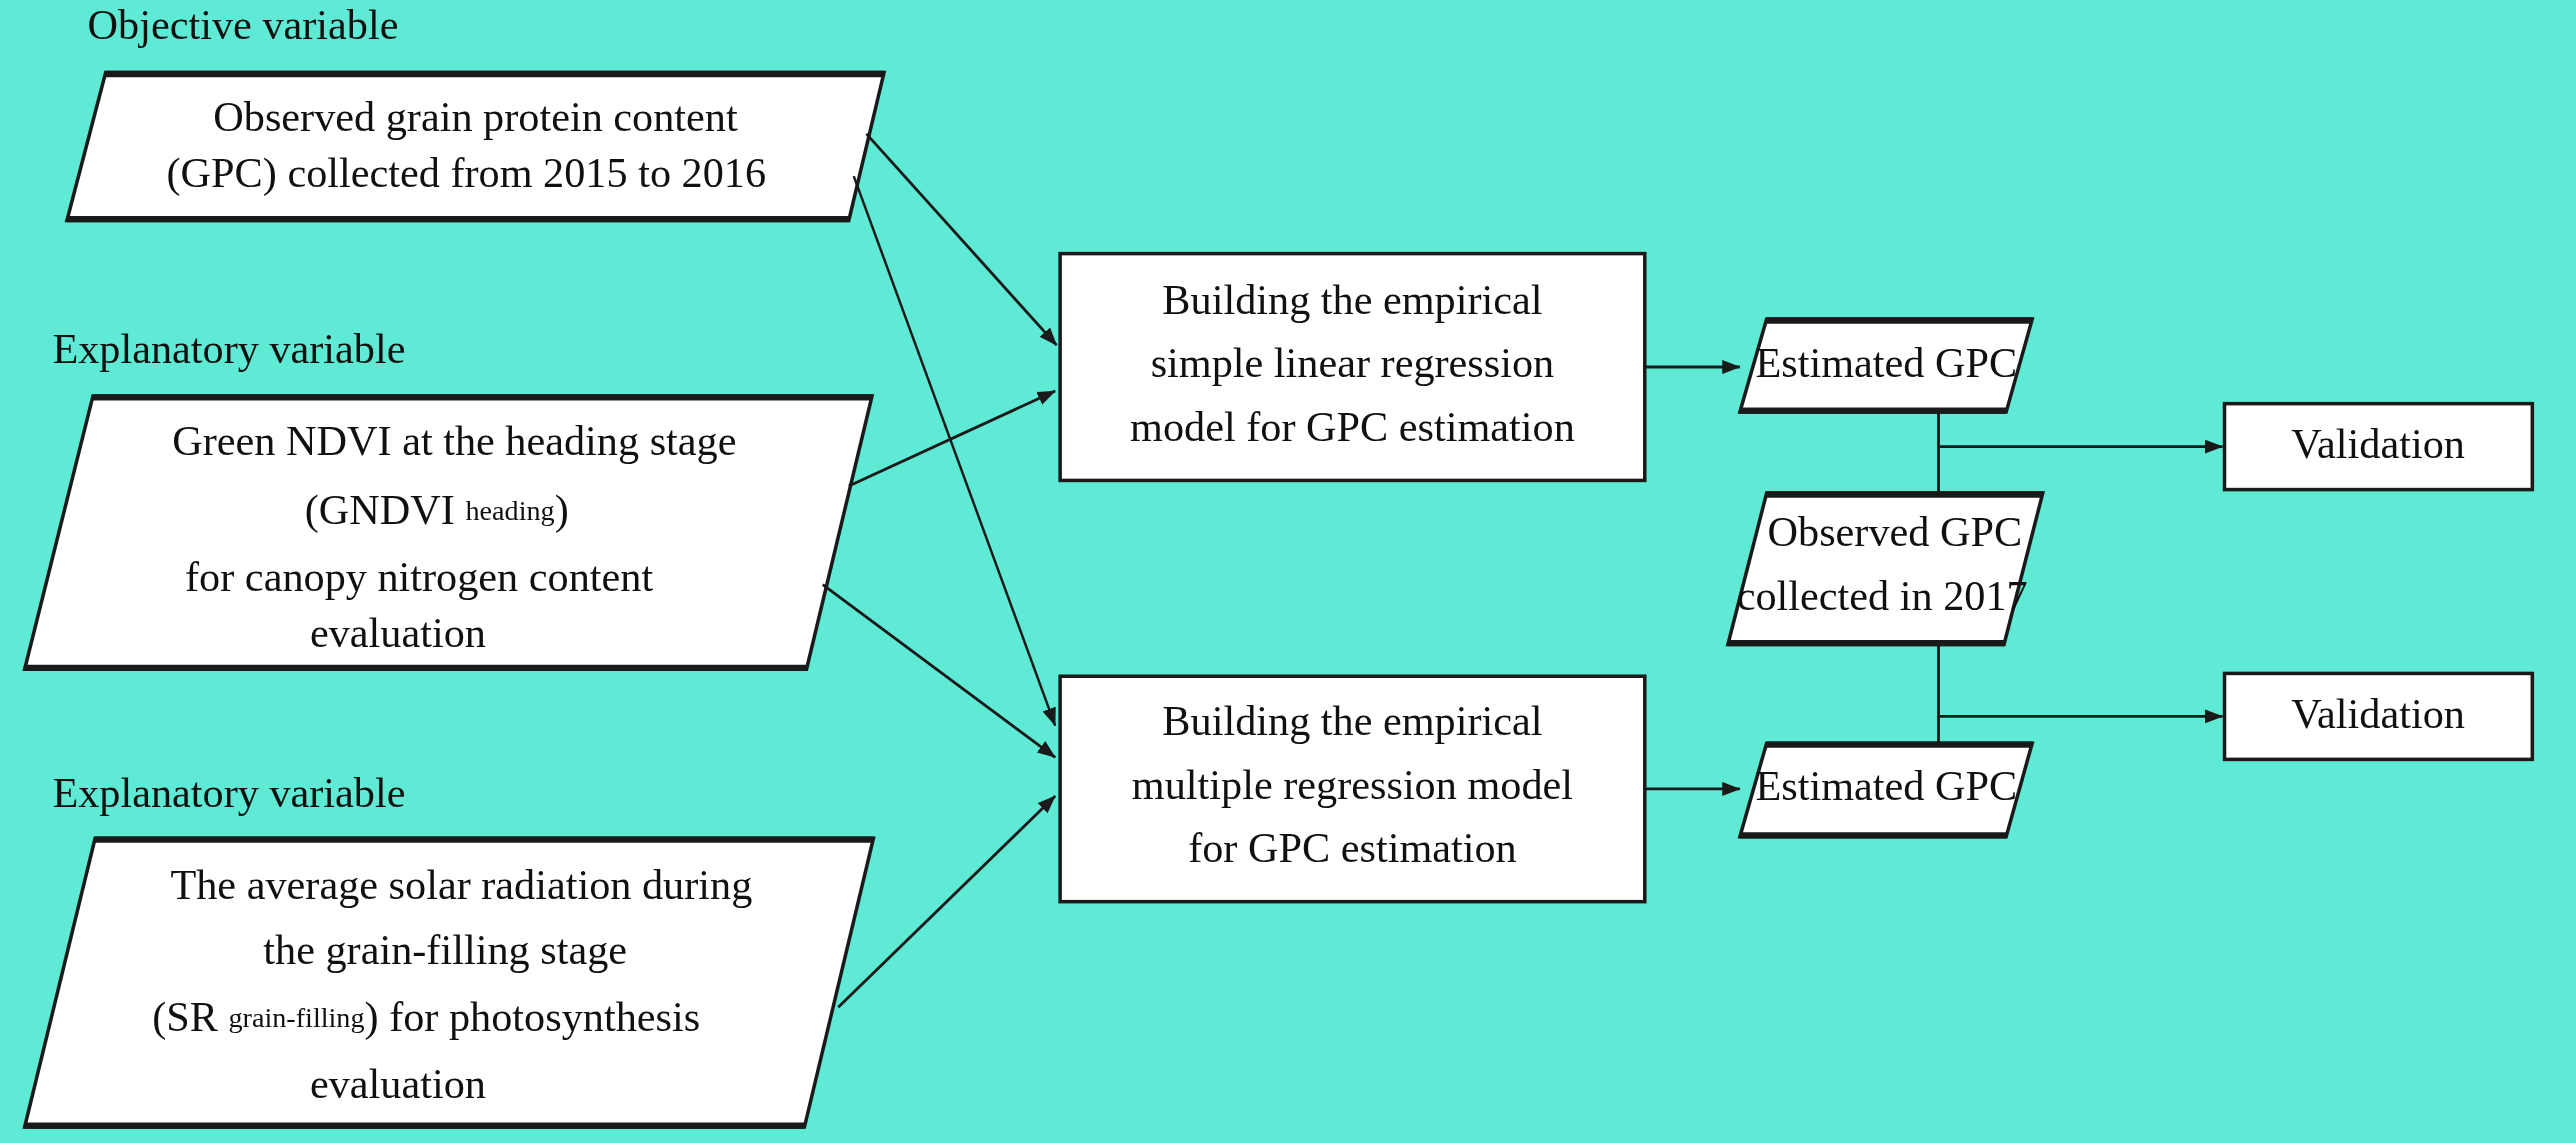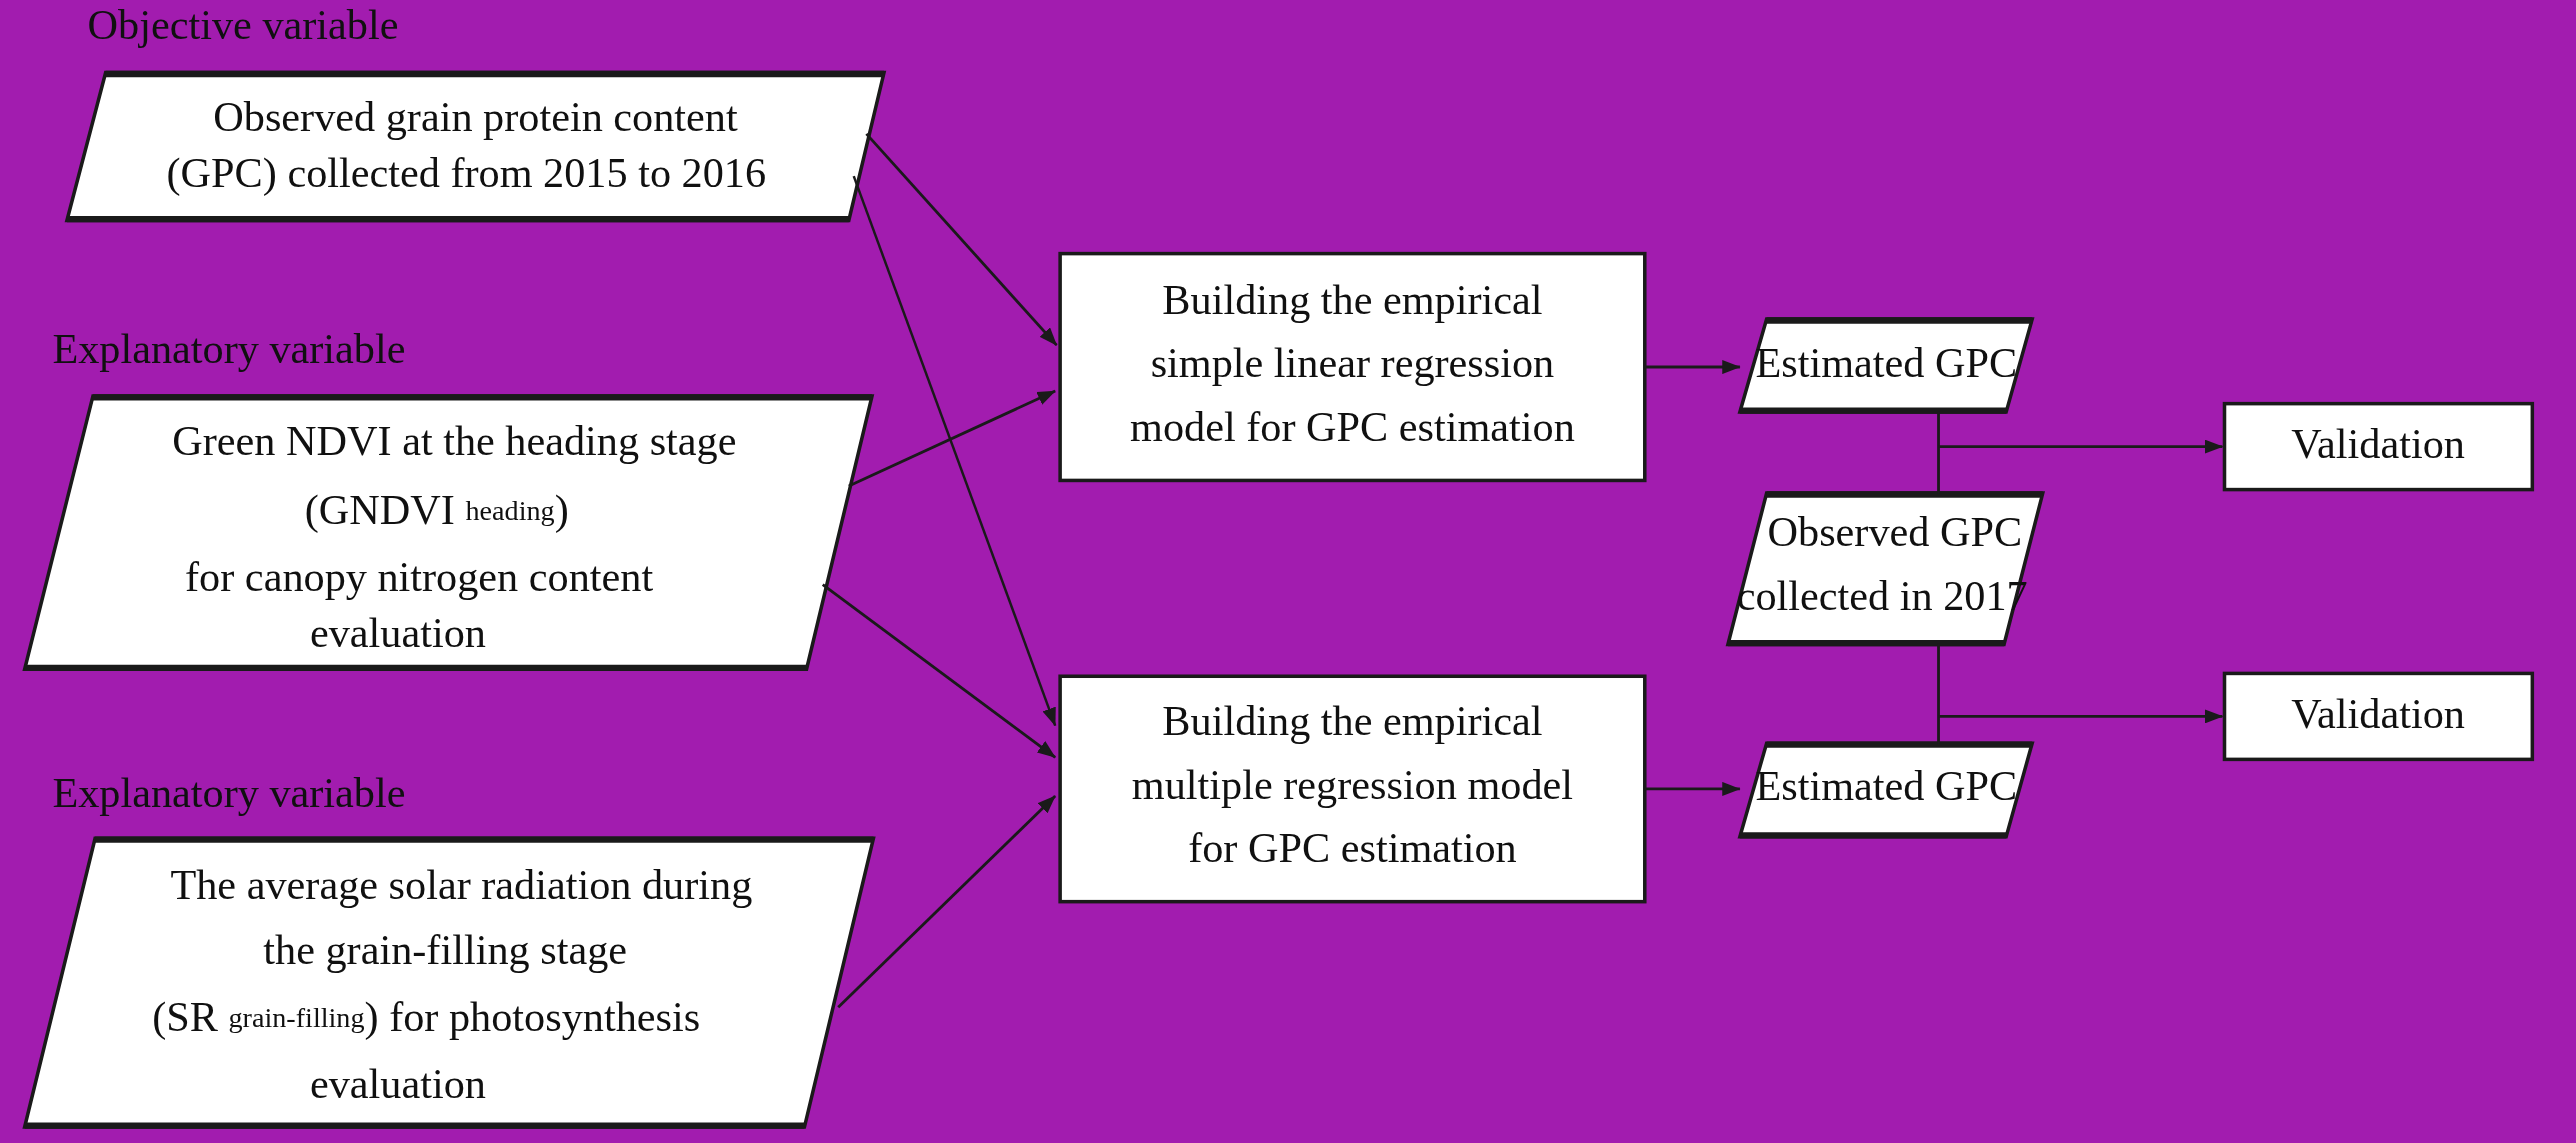--- a/index.html
+++ b/index.html
@@ -8,21 +8,21 @@
     padding: 0;
     background: #ffffff;
   }
   body {
     font-family: "Liberation Serif", "DejaVu Serif", serif;
   }
   #flow-root {
     position: relative;
     width: 2576px;
     height: 1144px;
-    background: #a21caf;
+    background: #5eead4;
     overflow: hidden;
   }
   svg#flow-svg {
     position: absolute;
     top: 0; left: 0;
     width: 2576px;
     height: 1144px;
     display: block;
   }
   .shape-fill { fill: #ffffff; }

